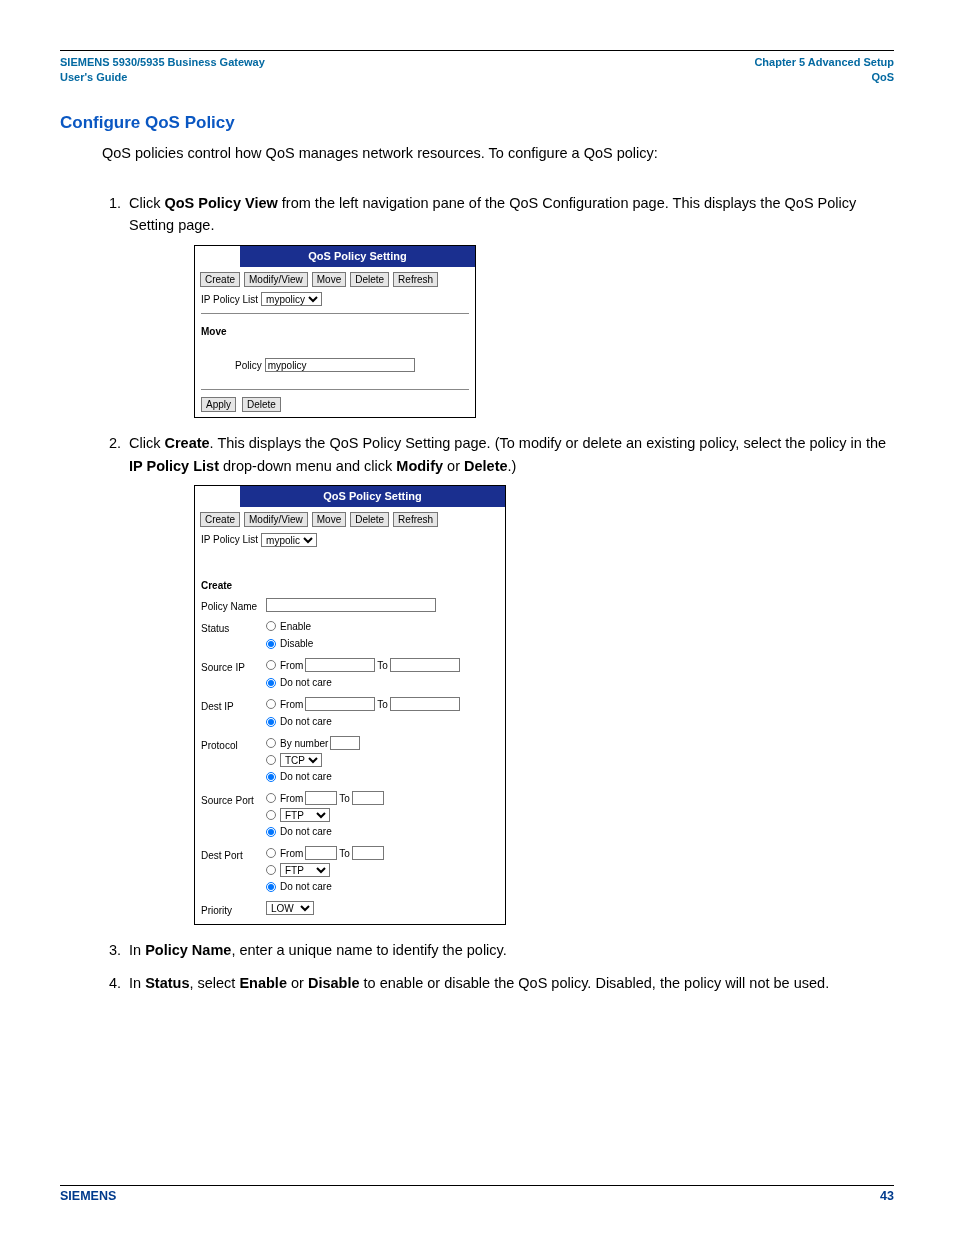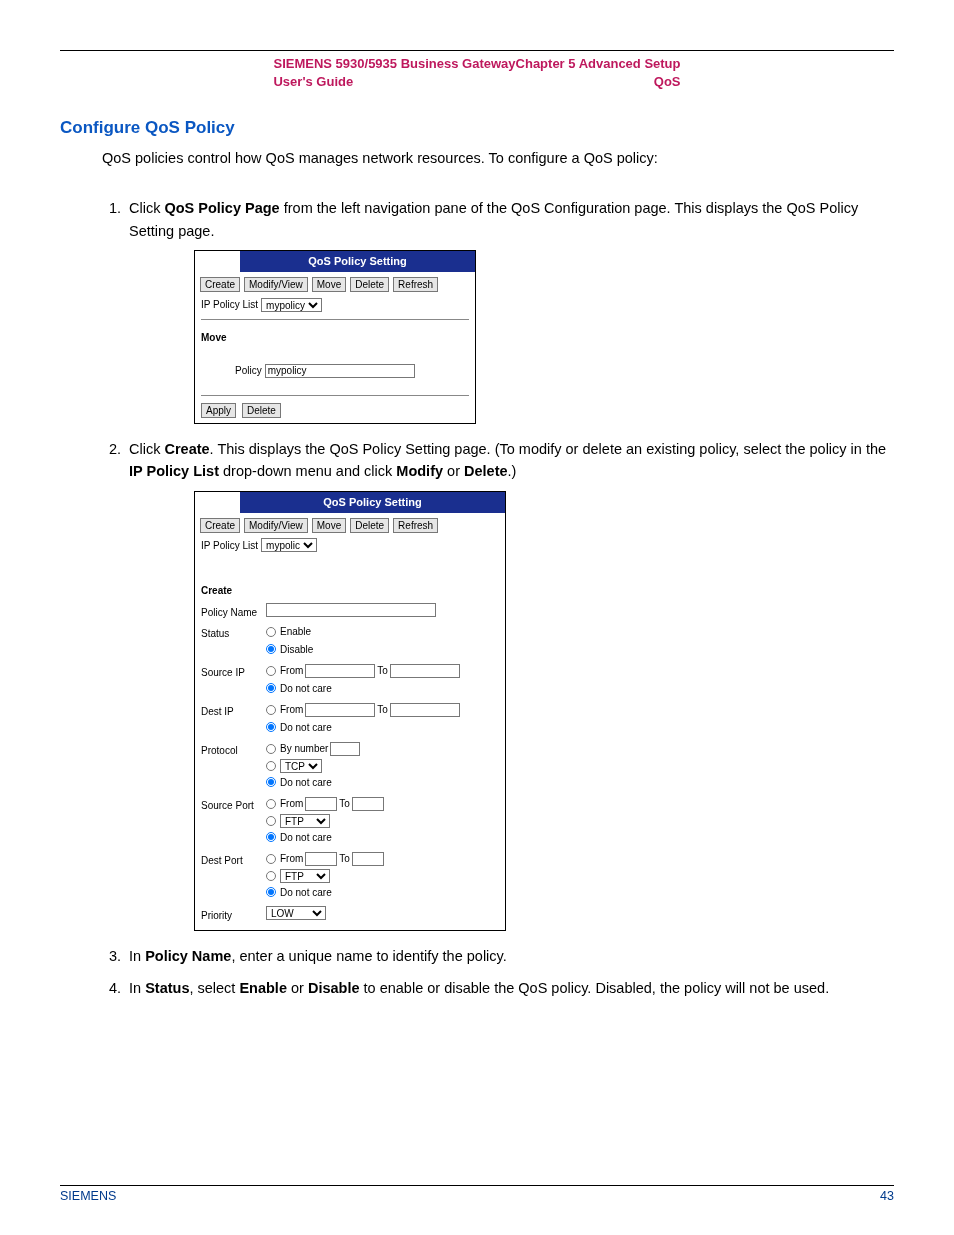--- a/index.html
+++ b/index.html
@@ -11,23 +11,23 @@
   .page {
     width: 954px;
     height: 1235px;
     box-sizing: border-box;
     padding: 50px 60px 30px 60px;
     position: relative;
   }
   .hr-top { border-top: 1px solid #000; margin-bottom: 4px; }
   .header-row {
     display: flex;
-    justify-content: center;
-    font-size: 13px;
-    color: #be185d;
+    justify-content: space-between;
+    font-size: 11px;
+    color: #0369a1;
     font-weight: bold;
     line-height: 1.35;
     margin-bottom: 28px;
   }
   .header-right { text-align: right; }
   h2.section {
     color: #0a57c2;
     font-size: 17px;
     margin: 0 0 10px 0;
   }
@@ -104,21 +104,21 @@
   .opt { display:flex; align-items:center; gap:2px; margin-bottom:2px; font-size:10px;}
   .hr-inner { border-top:1px solid #888; margin:4px 6px; }
   
   .footer {
     position: absolute;
     left: 60px; right: 60px; bottom: 32px;
   }
   .footer-line { border-top: 1px solid #000; margin-bottom: 3px;}
   .footer-row {
     display:flex; justify-content:space-between;
-    font-size: 12.5px; font-weight: normal; color:#003a8c;
+    font-size: 12.5px; font-weight: bold; color:#003a8c;
   }
 </style>
 </head>
 <body>
 
 <div class="page">
   <div class="hr-top"></div>
   <div class="header-row">
     <div>
       <div>SIEMENS 5930/5935 Business Gateway</div>
@@ -128,21 +128,21 @@
       <div>Chapter 5  Advanced Setup</div>
       <div>QoS</div>
     </div>
   </div>
 
   <h2 class="section">Configure QoS Policy</h2>
   <div class="body-text">QoS policies control how QoS manages network resources. To configure a QoS policy:</div>
 
   <ol class="steps">
     <li>
-      <span>Click </span><span class="bold">QoS Policy Page</span><span> from the left navigation pane of the QoS Configuration page. This displays the QoS Policy Setting page.</span>
+      <span>Click </span><span class="bold">QoS Policy View</span><span> from the left navigation pane of the QoS Configuration page. This displays the QoS Policy Setting page.</span>
 
       
       <div class="panel p1">
         <div class="panel-title">QoS Policy Setting</div>
         <div class="toolbar">
           <button class="btn">Create</button>
           <button class="btn">Modify/View</button>
           <button class="btn">Move</button>
           <button class="btn">Delete</button>
           <button class="btn">Refresh</button>
@@ -297,21 +297,21 @@
             <div class="opt">
                 <input type="radio" class="radio" checked="" style="">
                 <span>Do not care</span>
               </div>
           </div>
         </div>
 
         <div class="form-row" style="padding-bottom:6px;">
           <div class="form-label">Priority</div>
           <div class="form-ctrl">
-            <select class="sel" style="width:60px;"><option>LOW</option></select>
+            <select class="sel" style="width:48px;"><option>LOW</option></select>
           </div>
         </div>
       </div>
     </li>
 
     <li>
       <span>In </span><span class="bold">Policy Name</span><span>, enter a unique name to identify the policy.</span>
     </li>
 
     <li>

